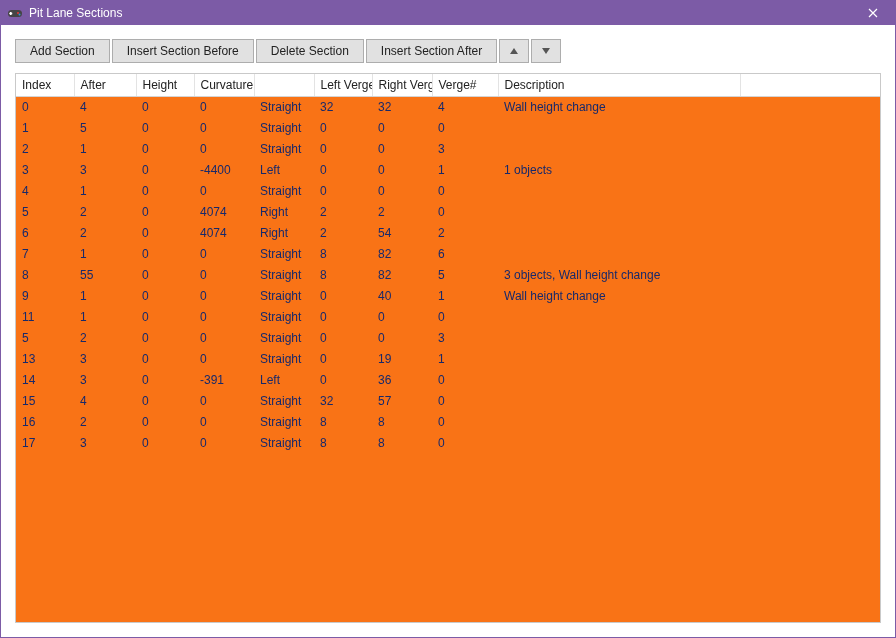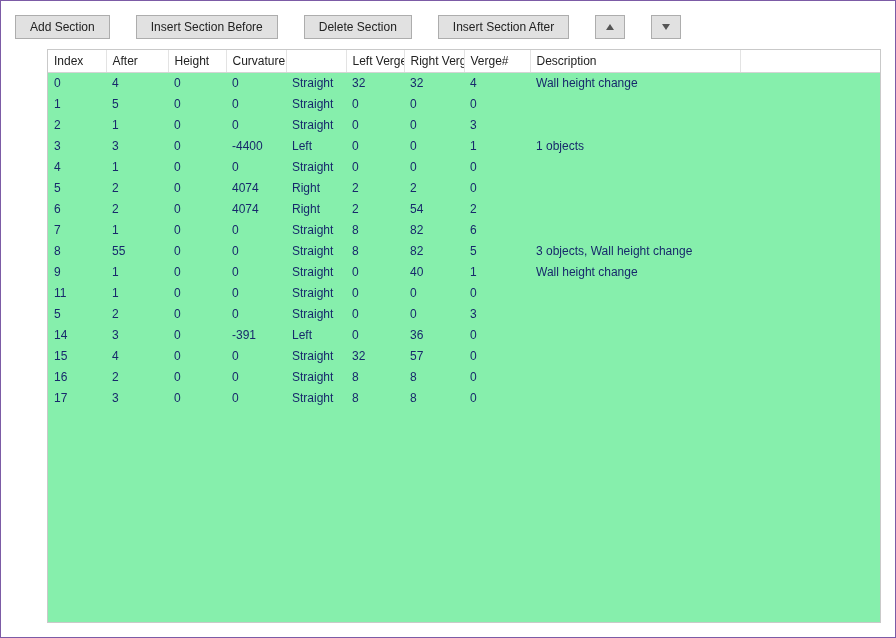--- a/index.html
+++ b/index.html
@@ -37,21 +37,21 @@
   }
   .titlebar .title { flex: 1; }
   .titlebar .close {
     width: 45px; height: 24px;
     display: flex; align-items: center; justify-content: center;
     cursor: pointer;
   }
   .toolbar {
     padding: 14px 14px 10px 14px;
     display: flex;
-    gap: 26px;
+    gap: 2px;
   }
   .btn {
     border: 1px solid #adadad;
     background: #e1e1e1;
     padding: 4px 14px;
     font-family: inherit;
     font-size: 12px;
     cursor: pointer;
     height: 24px;
     display: inline-flex;
@@ -63,22 +63,21 @@
   .btn.arrow svg { display: block; }
   .content {
     flex: 1;
     padding: 0 14px 14px 14px;
     min-height: 0;
   }
   .grid-wrap {
     height: 100%;
     border: 1px solid #c9c9c9;
     overflow: auto;
-    background: #86efac;
-    margin-left: 32px;
+    background: #f97316;
   }
   table { border-collapse: collapse; width: 100%; table-layout: fixed; }
   thead th {
     text-align: left;
     font-weight: 400;
     color: #222;
     padding: 3px 6px;
     border-right: 1px solid #e3e3e3;
     border-bottom: 1px solid #d4d4d4;
     background: #fff;
@@ -106,20 +105,37 @@
   .c-rverge  { width: 60px; }
   .c-cmds    { width: 66px; }
   .c-desc    { width: auto; }
   .c-extra   { width: 140px; }
 </style>
 </head>
 <body>
 
 <div class="window">
 
+  <div class="titlebar">
+    <span class="app-icon">
+      <svg width="16" height="16" viewBox="0 0 16 16">
+        <rect x="1" y="5" width="14" height="7" rx="3.5" fill="#444"></rect>
+        <rect x="3" y="7" width="1.5" height="3" fill="#fff"></rect>
+        <rect x="2.25" y="7.75" width="3" height="1.5" fill="#fff"></rect>
+        <circle cx="11" cy="8" r="1" fill="#e33"></circle>
+        <circle cx="12.5" cy="9.5" r="1" fill="#39d"></circle>
+      </svg>
+    </span>
+    <span class="title">Pit Lane Sections</span>
+    <div class="close">
+      <svg width="10" height="10" viewBox="0 0 10 10">
+        <path d="M1 1 L9 9 M9 1 L1 9" stroke="#fff" stroke-width="1.2"></path>
+      </svg>
+    </div>
+  </div>
 
   <div class="toolbar">
     <button class="btn">Add Section</button>
     <button class="btn">Insert Section Before</button>
     <button class="btn">Delete Section</button>
     <button class="btn">Insert Section After</button>
     <button class="btn arrow">
       <svg width="10" height="8" viewBox="0 0 10 8">
         <path d="M5 1 L9 7 L1 7 Z" fill="#555"></path>
       </svg>
@@ -299,20 +315,32 @@
               <td>0</td>
               <td>0</td>
               <td>Straight</td>
               <td>0</td>
               <td>0</td>
               <td>3</td>
               <td></td>
               <td></td>
             </tr>
             <tr>
+              <td>13</td>
+              <td>3</td>
+              <td>0</td>
+              <td>0</td>
+              <td>Straight</td>
+              <td>0</td>
+              <td>19</td>
+              <td>1</td>
+              <td></td>
+              <td></td>
+            </tr>
+            <tr>
               <td>14</td>
               <td>3</td>
               <td>0</td>
               <td>-391</td>
               <td>Left</td>
               <td>0</td>
               <td>36</td>
               <td>0</td>
               <td></td>
               <td></td>

